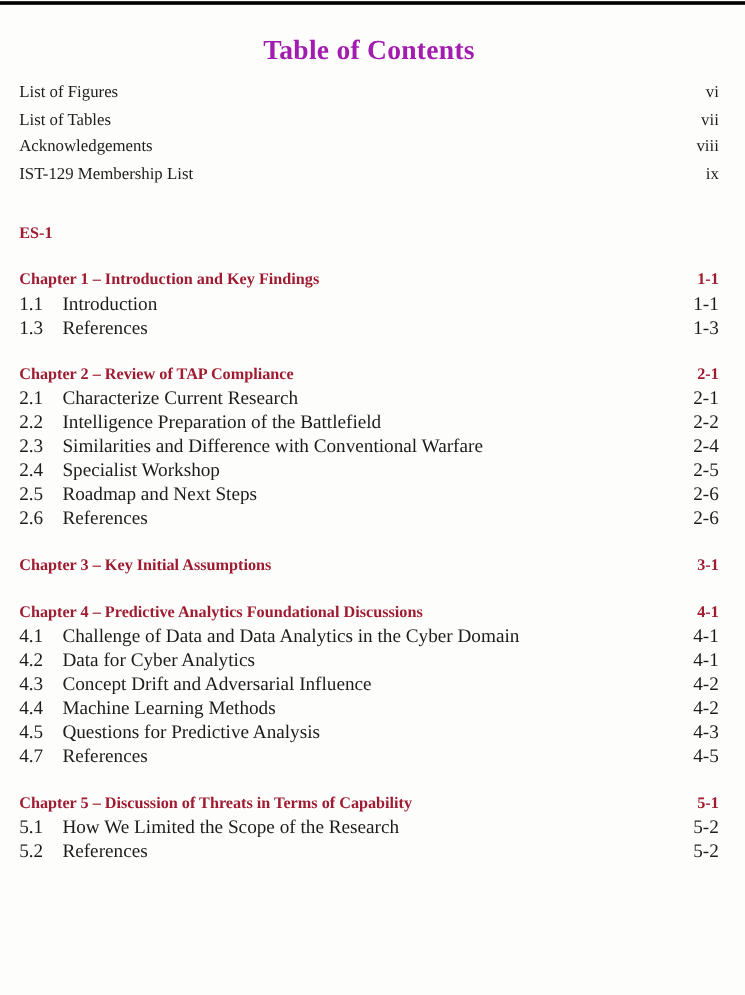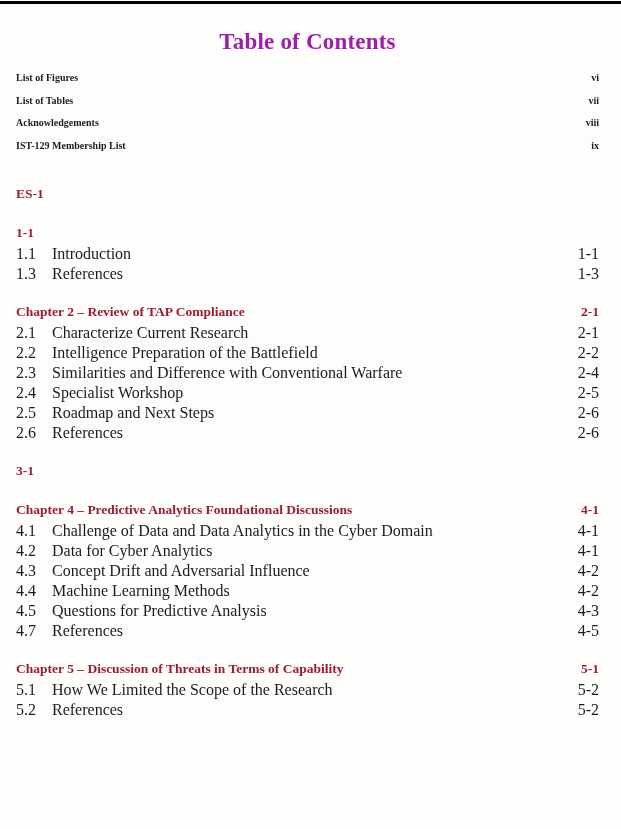--- a/index.html
+++ b/index.html
@@ -37,22 +37,22 @@
     line-height: 16px;
     margin-top: 38px;
   }
   .front-matter {
     margin-top: 10px;
   }
   .fm-row {
     display: flex;
     justify-content: space-between;
     align-items: baseline;
-    font-weight: bold;
-    font-size: 10px;
+    font-weight: normal;
+    font-size: 14px;
     line-height: 22.5px;
   }
   .section {
     margin-top: 17px;
   }
   .section.exec {
     margin-top: 26px;
   }
   .section-head {
     display: flex;
@@ -115,20 +115,21 @@
   <div>
   <div class="section exec">
     <div class="section-head">
       <span>ES-1</span>
     </div>
     <div></div>
   </div>
 
   <div class="section">
     <div class="section-head">
+      <span>Chapter 1 – Introduction and Key Findings</span>
       <span>1-1</span>
     </div>
     <div>
   <div class="item-row">
     <span class="item-num">1.1</span>
     <span class="item-label">Introduction</span>
     <span class="item-page">1-1</span>
   </div>
 
 
@@ -179,20 +180,21 @@
   <div class="item-row">
     <span class="item-num">2.6</span>
     <span class="item-label">References</span>
     <span class="item-page">2-6</span>
   </div>
 </div>
   </div>
 
   <div class="section">
     <div class="section-head">
+      <span>Chapter 3 – Key Initial Assumptions</span>
       <span>3-1</span>
     </div>
     <div></div>
   </div>
 
   <div class="section">
     <div class="section-head">
       <span>Chapter 4 – Predictive Analytics Foundational Discussions</span>
       <span>4-1</span>
     </div>

